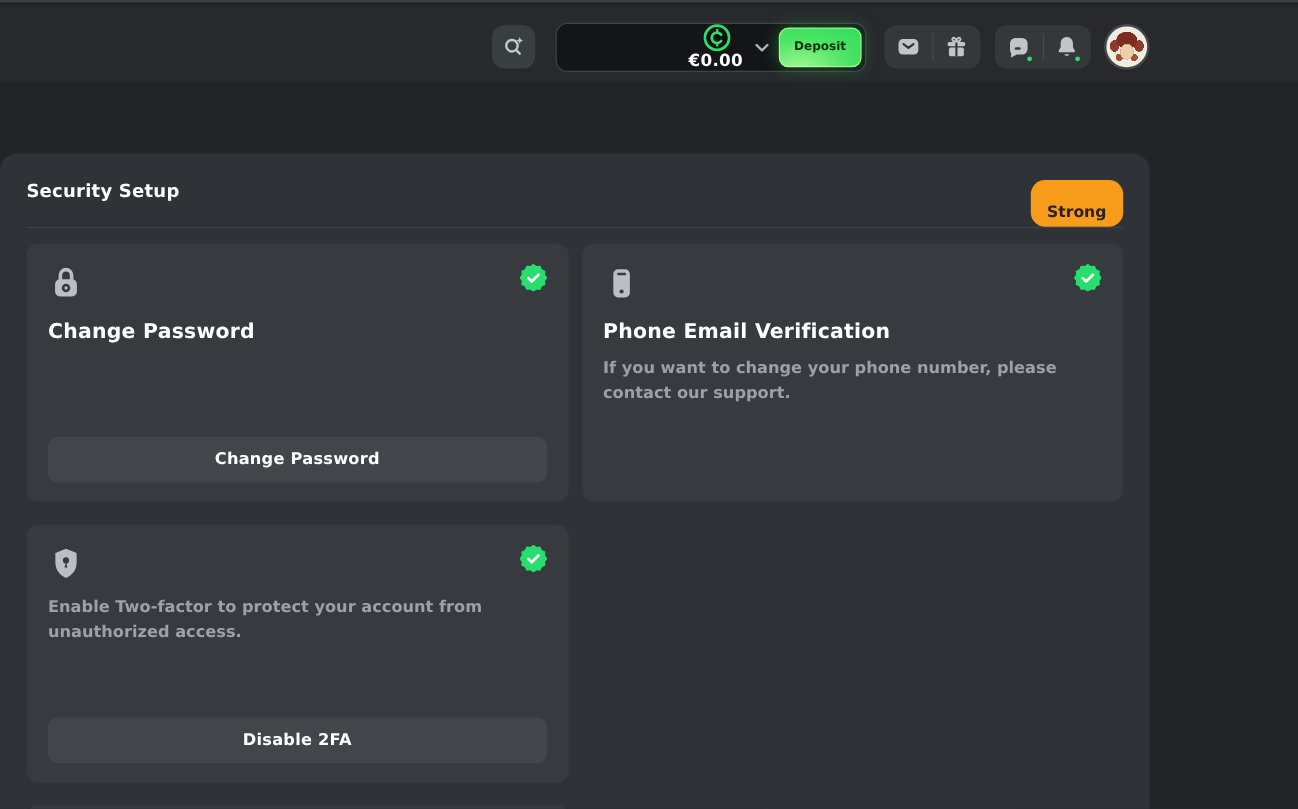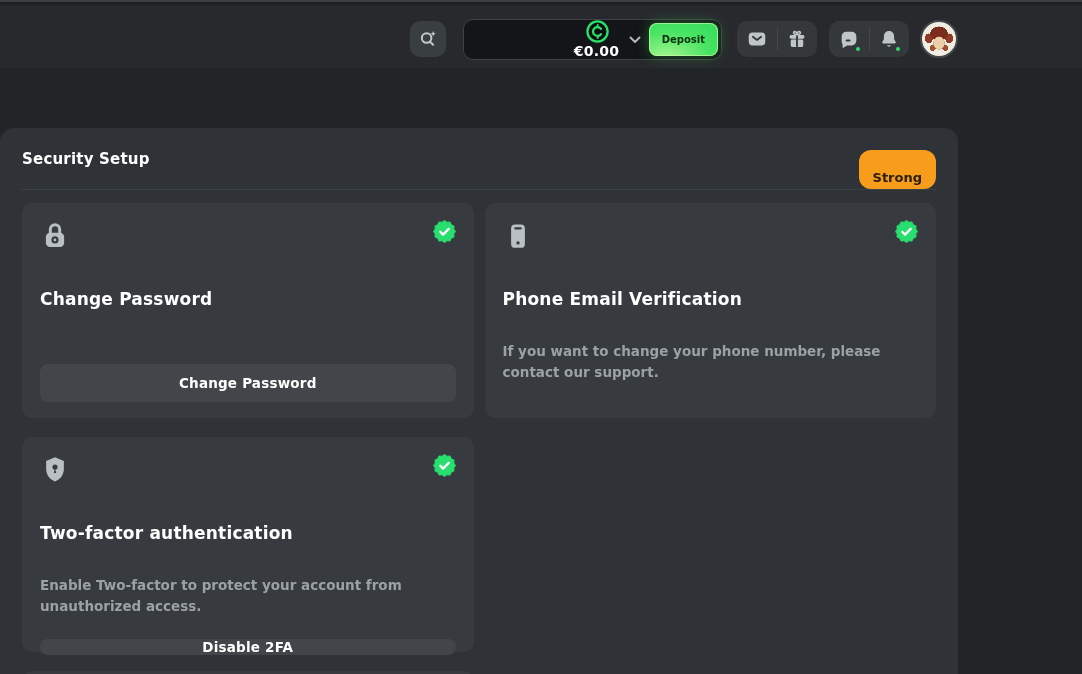--- a/index.html
+++ b/index.html
@@ -61,21 +61,21 @@
     background:#f89c1c; color:#2b2012; font-size:13px; font-weight:800;
     padding:20px 14px 4px; border-radius:12px;
   }
   .panel-divider { height:1px; background:#3c4145; margin:15px 0 13px; }
   .cards-grid {
     display:grid; grid-template-columns:1fr 1fr; column-gap:11px; row-gap:19px;
     grid-auto-rows:215px;
   }
   .card {
     background:#373b3f; border-radius:10px; padding:17px 18px 16px;
-    display:flex; flex-direction:column;gap:22px;
+    display:flex; flex-direction:column;
   }
   .card-top { display:flex; align-items:flex-start; justify-content:space-between; }
   .card-title { font-size:17px; font-weight:800; margin-top:15px; letter-spacing:.2px; }
   .card-desc { font-size:13.5px; line-height:21px; color:#9aa1a7; margin-top:10px; font-weight:600; max-width:420px; }
   .card-btn {
     margin-top:auto; height:38px; width:100%; border:none; border-radius:8px; cursor:pointer;
     background:#42464a; color:#fff; font-family:inherit; font-size:13.5px; font-weight:800; letter-spacing:.2px;
   }
   .partial-card { grid-column:1; height:60px; }
   svg { display:block; }
@@ -220,20 +220,19 @@
             <path d="M12 11.5 L13 15.4 H11 Z" fill="#373b3f"></path>
           </svg>
         </span>
         <span>
           <svg width="23" height="23" viewBox="0 0 24 24">
             <polygon points="23.5,12 21.66,14.59 21.96,17.75 19.07,19.07 17.75,21.96 14.59,21.66 12,23.5 9.41,21.66 6.25,21.96 4.93,19.07 2.04,17.75 2.34,14.59 0.5,12 2.34,9.41 2.04,6.25 4.93,4.93 6.25,2.04 9.41,2.34 12,0.5 14.59,2.34 17.75,2.04 19.07,4.93 21.96,6.25 21.66,9.41" fill="#27de6e" stroke="#27de6e" stroke-width="1" stroke-linejoin="round"></polygon>
             <path d="M7.6 12.3 L10.5 15.2 L16.4 9.3" stroke="#fff" stroke-width="2.4" fill="none" stroke-linecap="round" stroke-linejoin="round"></path>
           </svg>
         </span>
       </div>
-      <div class="card-title">Two-factor authentication</div>
       <div class="card-desc">Enable Two-factor to protect your account from unauthorized access.</div>
       <button class="card-btn">Disable 2FA</button>
     </div>
 
     <div class="card partial-card"></div>
   </div>
 </div>
 
 </body></html>

